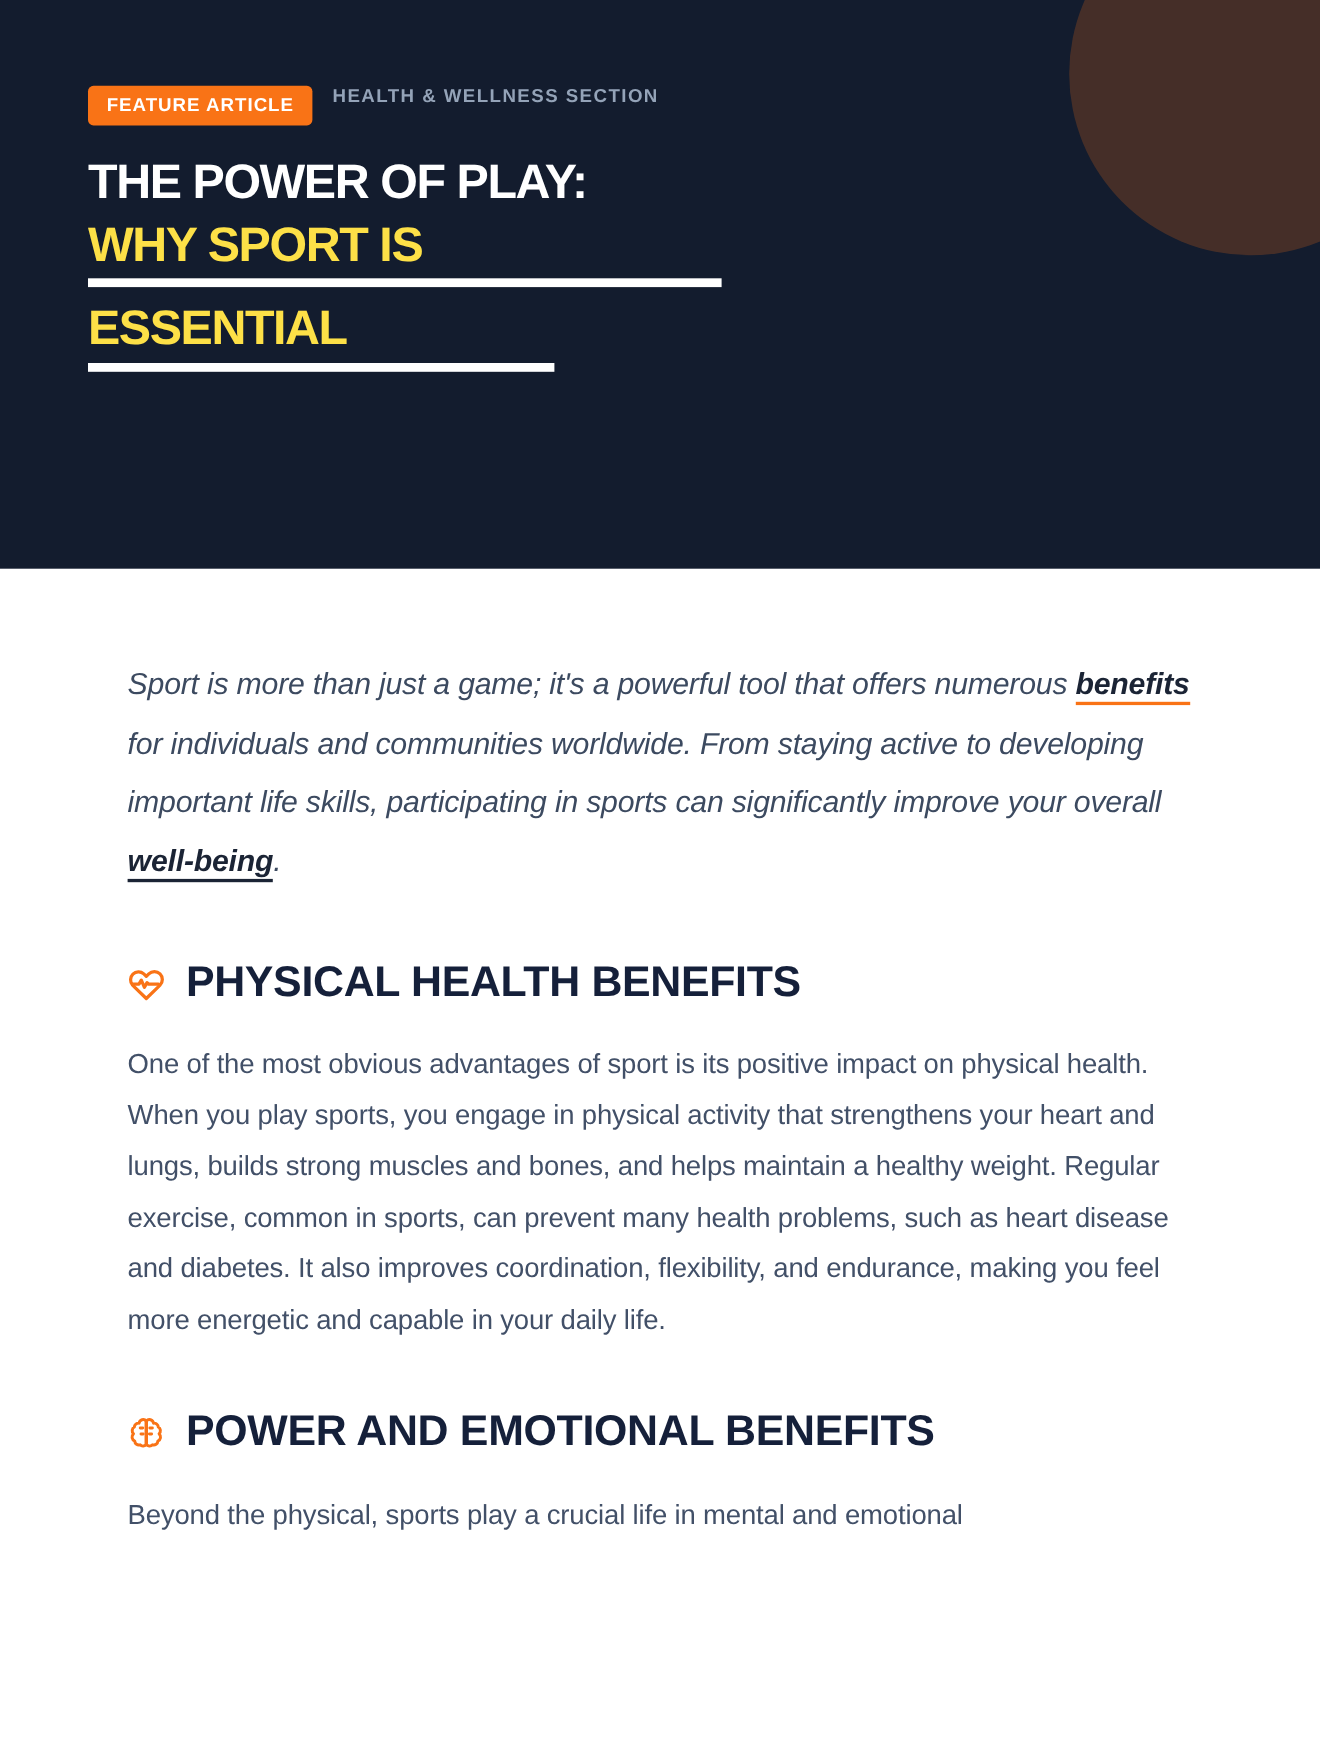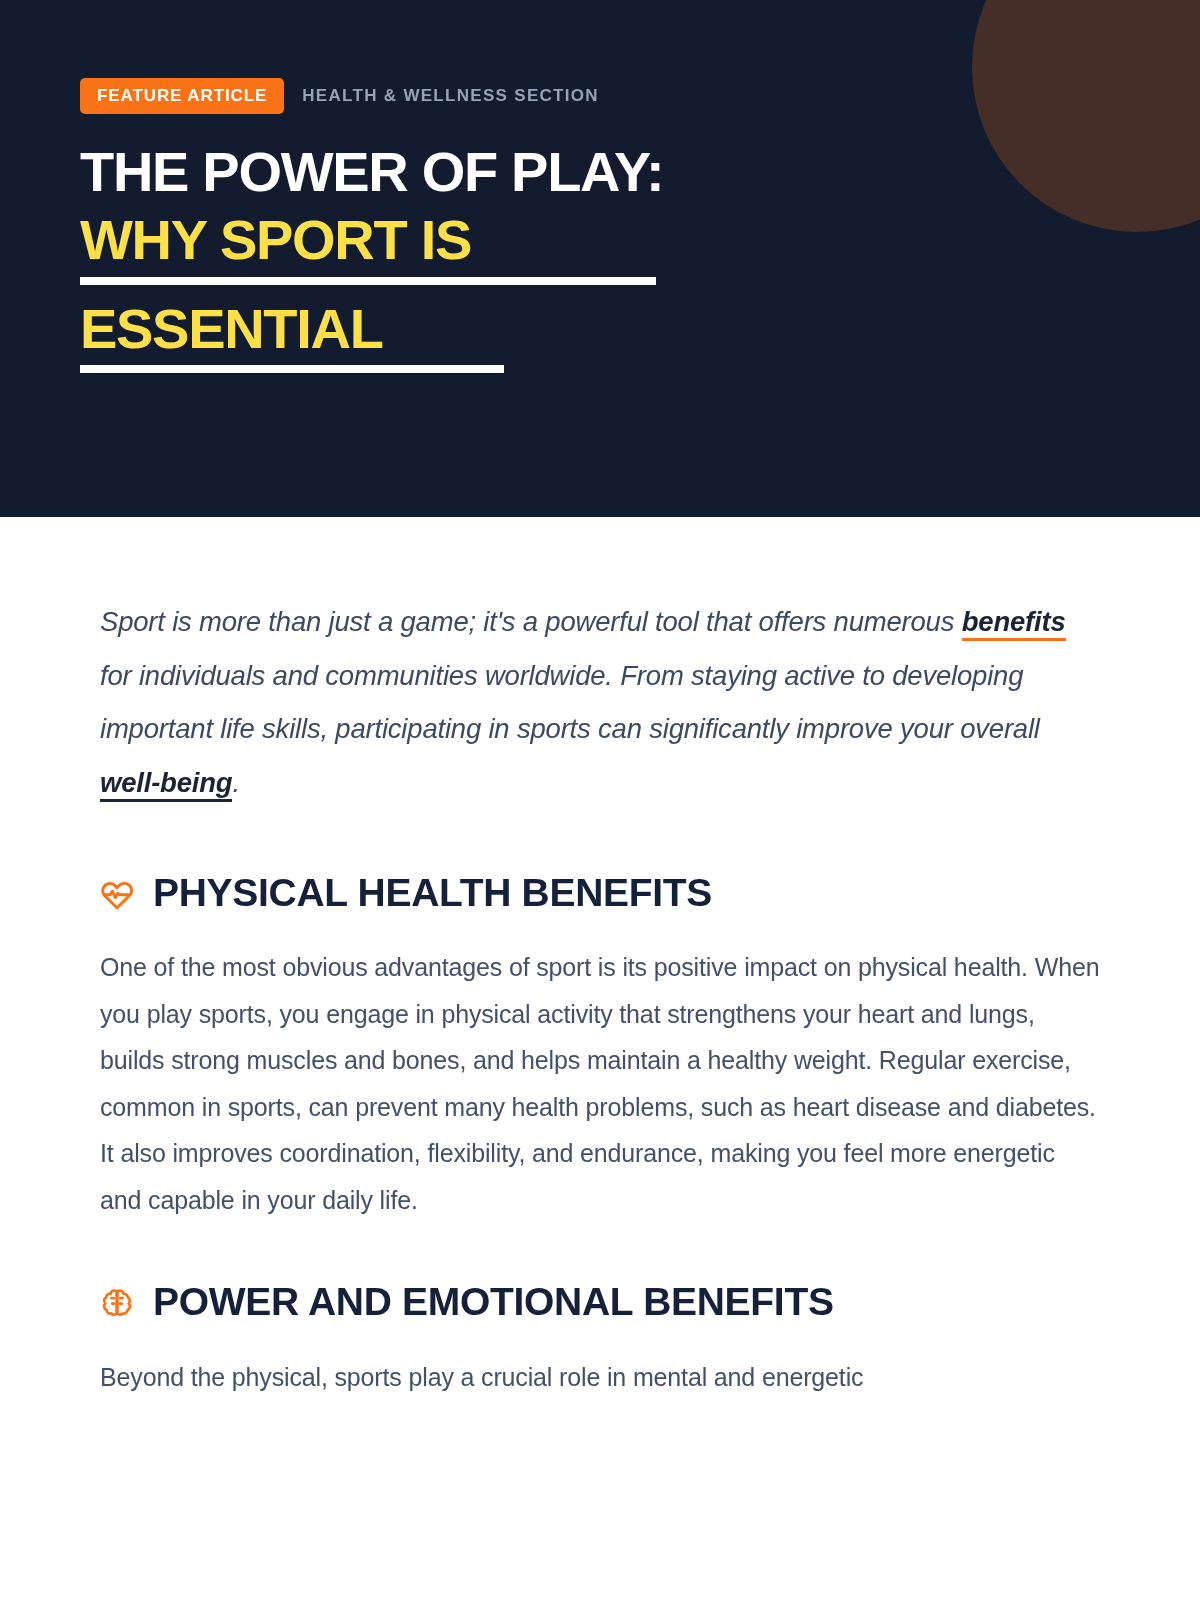--- a/index.html
+++ b/index.html
@@ -35,21 +35,21 @@
   }
 
   .hero-inner {
     position: relative;
     z-index: 2;
     padding: 78px 0 0 80px;
   }
 
   .kicker-row {
     display: flex;
-    align-items: center;
+    align-items: flex-start;
     gap: 18px;
     height: 36px;
   }
 
   .badge {
     display: inline-flex;
     align-items: center;
     justify-content: center;
     height: 36px;
     padding: 0 17px;
@@ -68,21 +68,21 @@
     font-weight: bold;
     letter-spacing: 1.3px;
     white-space: nowrap;
   }
 
   .hero-title {
     margin-top: 30px;
   }
 
   .title-line {
-    font-size: 56px;
+    font-size: 44px;
     font-weight: bold;
     line-height: 0.99;
     letter-spacing: -1.3px;
     white-space: nowrap;
   }
 
   .title-line.white { color: #ffffff; }
 
   .title-accent-wrap { margin-top: 13px; }
 
@@ -98,20 +98,21 @@
   }
 
   .u1 { width: 576px; }
   .u2 { width: 424px; }
 
   .accent-block + .accent-block { margin-top: 16px; }
 
   
   .article {
     padding: 0 100px;
+    margin-left: 16px;
   }
 
   .lede {
     margin-top: 78px;
     font-size: 27.5px;
     line-height: 1.95;
     font-style: italic;
     color: #3c4a60;
     letter-spacing: -0.2px;
     max-width: 1010px;
@@ -232,16 +233,16 @@
       <span class="sec-icon">
         <svg width="34" height="34" viewBox="0 0 24 24" fill="none" stroke="currentColor" stroke-width="1.9" stroke-linecap="round" stroke-linejoin="round">
           <path d="M12 4.2a2.6 2.6 0 0 0-4.6 1.3A2.7 2.7 0 0 0 4.3 8a2.7 2.7 0 0 0-.5 4.3A2.8 2.8 0 0 0 4.6 17a2.6 2.6 0 0 0 3.4 2.4A2.5 2.5 0 0 0 12 19z"></path>
           <path d="M12 4.2a2.6 2.6 0 0 1 4.6 1.3A2.7 2.7 0 0 1 19.7 8a2.7 2.7 0 0 1 .5 4.3A2.8 2.8 0 0 1 19.4 17a2.6 2.6 0 0 1-3.4 2.4A2.5 2.5 0 0 1 12 19z"></path>
           <path d="M12 4.2V19"></path>
           <path d="M8.1 8.6h1.6M8.6 12.4h1.4M14.3 8.6h1.6M14 12.4h1.4"></path>
         </svg>
       </span>
       <h2 class="section-title">POWER AND EMOTIONAL BENEFITS</h2>
     </div>
-    <p class="body-text">Beyond the physical, sports play a crucial role in mental and energetic</p>
+    <p class="body-text">Beyond the physical, sports play a crucial life in mental and emotional</p>
   </section>
 
 </main>
 
 </body></html>

